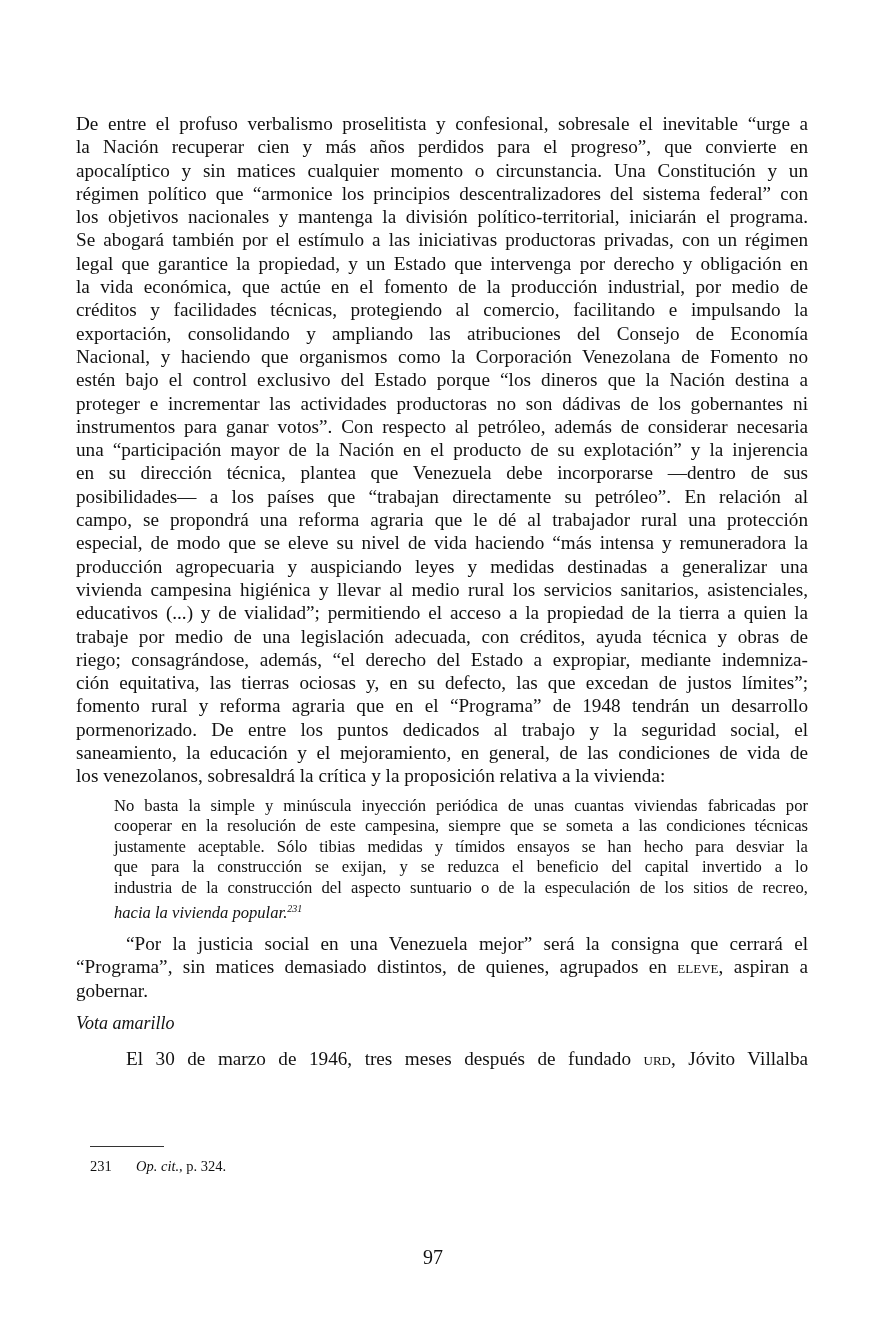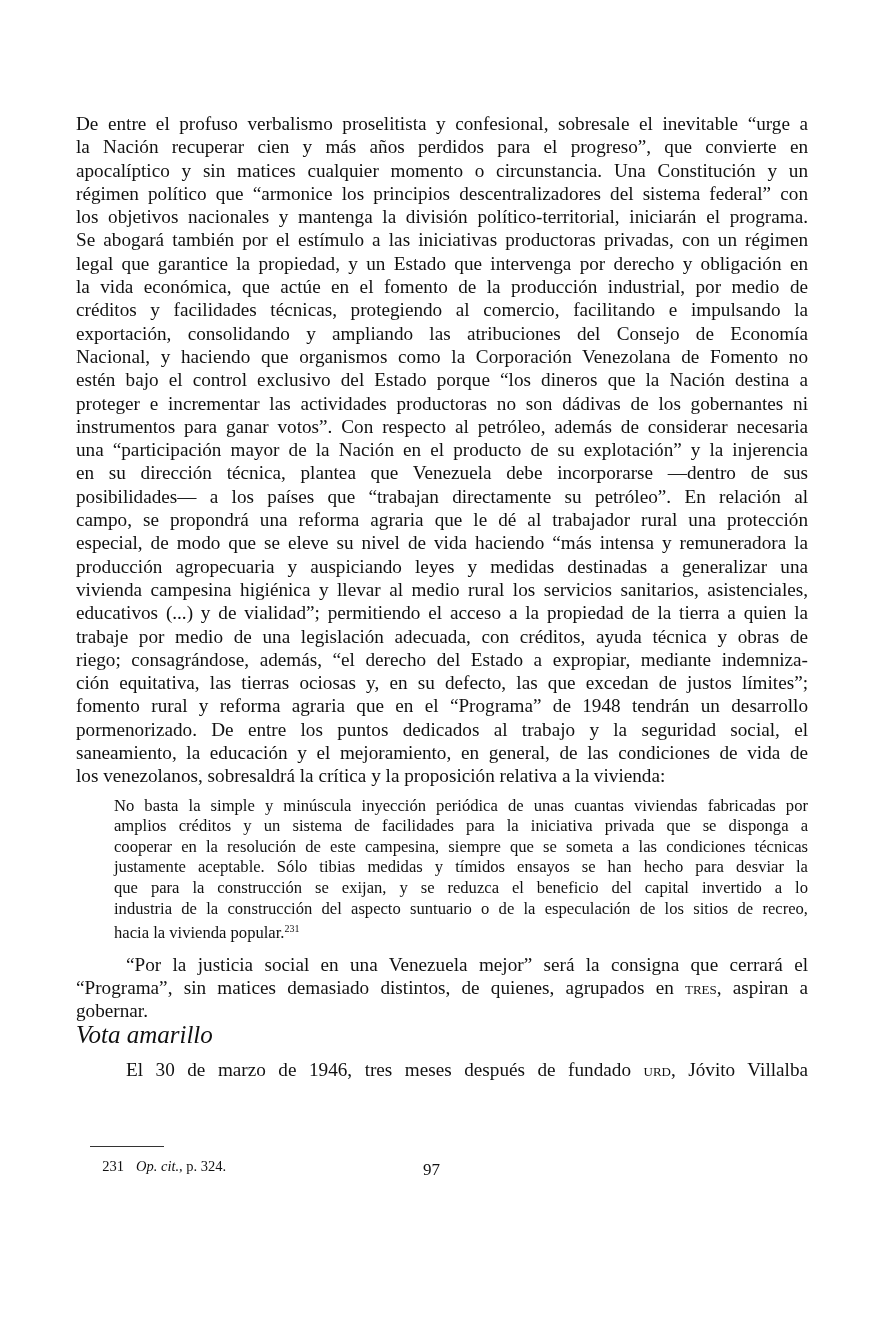--- a/index.html
+++ b/index.html
@@ -2,31 +2,31 @@
 <html><head>
 <meta charset="utf-8">
 <style>
   html, body { margin: 0; padding: 0; background: #ffffff; }
   body { width: 878px; height: 1338px; position: relative; overflow: hidden; color: #111; }
   .page { position: absolute; left: 76px; top: 112px; width: 732px; font-family: "Liberation Serif", serif; }
   .line { font-size: 19.2px; line-height: 23.3px; height: 23.3px; white-space: nowrap; text-align: justify; text-align-last: justify; }
   .line.last { text-align-last: left; }
   .quote { margin-left: 38px; width: 694px; margin-top: 8px; }
   .qline { font-size: 16.6px; line-height: 20.6px; height: 20.6px; white-space: nowrap; text-align: justify; text-align-last: justify; }
-  .qline.last { text-align-last: left; }
+  .qline.last { text-align-last: left; font-style: italic; }
   .indent { text-indent: 50px; }
   .sc { font-variant: small-caps; }
   sup { font-size: 10px; vertical-align: 6px; }
   .gap { height: 13px; }
-  .heading { font-style: italic; font-size: 25px; line-height: 23.3px; margin-bottom: 12px; }
+  .heading { font-style: italic; font-size: 18px; line-height: 23.3px; margin-top: 10px; margin-bottom: 12px; }
   .fn-rule { position: absolute; left: 90px; top: 1146px; width: 74px; border-top: 1px solid #333; }
-  .footnote { position: absolute; left: 90px; top: 1158px; font-family: "Liberation Serif", serif; font-size: 14.5px; text-align: center; }
+  .footnote { position: absolute; left: 90px; top: 1158px; font-family: "Liberation Serif", serif; font-size: 14.5px; }
   .footnote .num { display: inline-block; width: 46px; }
   .footnote .ital { font-style: italic; }
-  .pagenum { position: absolute; left: 423px; top: 1160px; font-family: "Liberation Serif", serif; font-size: 17px; }
+  .pagenum { position: absolute; left: 423px; top: 1246px; font-family: "Liberation Serif", serif; font-size: 20px; }
 </style>
 </head>
 <body>
 
 <div class="page">
   <div>
     <div class="line">De entre el profuso verbalismo proselitista y confesional, sobresale el inevitable “urge a</div>
     <div class="line">la Nación recuperar cien y más años perdidos para el progreso”, que convierte en</div>
     <div class="line">apocalíptico y sin matices cualquier momento o circunstancia. Una Constitución y un</div>
     <div class="line">régimen político que “armonice los principios descentralizadores del sistema federal” con</div>
@@ -52,33 +52,32 @@
     <div class="line">riego; consagrándose, además, “el derecho del Estado a expropiar, mediante indemniza-</div>
     <div class="line">ción equitativa, las tierras ociosas y, en su defecto, las que excedan de justos límites”;</div>
     <div class="line">fomento rural y reforma agraria que en el “Programa” de 1948 tendrán un desarrollo</div>
     <div class="line">pormenorizado. De entre los puntos dedicados al trabajo y la seguridad social, el</div>
     <div class="line">saneamiento, la educación y el mejoramiento, en general, de las condiciones de vida de</div>
     <div class="line last">los venezolanos, sobresaldrá la crítica y la proposición relativa a la vivienda:</div>
   </div>
 
   <div class="quote">
     <div class="qline">No basta la simple y minúscula inyección periódica de unas cuantas viviendas fabricadas por</div>
-    <div class="qline">amplios créditos y un sistema de facilidades para la iniciativa privada que se disponga a</div>
     <div class="qline">cooperar en la resolución de este campesina, siempre que se someta a las condiciones técnicas</div>
     <div class="qline">justamente aceptable. Sólo tibias medidas y tímidos ensayos se han hecho para desviar la</div>
     <div class="qline">que para la construcción se exijan, y se reduzca el beneficio del capital invertido a lo</div>
     <div class="qline">industria de la construcción del aspecto suntuario o de la especulación de los sitios de recreo,</div>
     <div class="qline last"><span>hacia la vivienda popular.</span><sup>231</sup></div>
   </div>
 
   <div class="gap"></div>
 
   <div>
     <div class="line indent">“Por la justicia social en una Venezuela mejor” será la consigna que cerrará el</div>
-    <div class="line"><span>“Programa”, sin matices demasiado distintos, de quienes, agrupados en </span><span class="sc">tres</span><span>, aspiran a</span></div>
+    <div class="line"><span>“Programa”, sin matices demasiado distintos, de quienes, agrupados en </span><span class="sc">eleve</span><span>, aspiran a</span></div>
     <div class="line last">gobernar.</div>
   </div>
 
   <div class="heading">Vota amarillo</div>
 
   <div>
     <div class="line indent"><span>El 30 de marzo de 1946, tres meses después de fundado </span><span class="sc">urd</span><span>, Jóvito Villalba</span></div>
   </div>
 </div>
 

